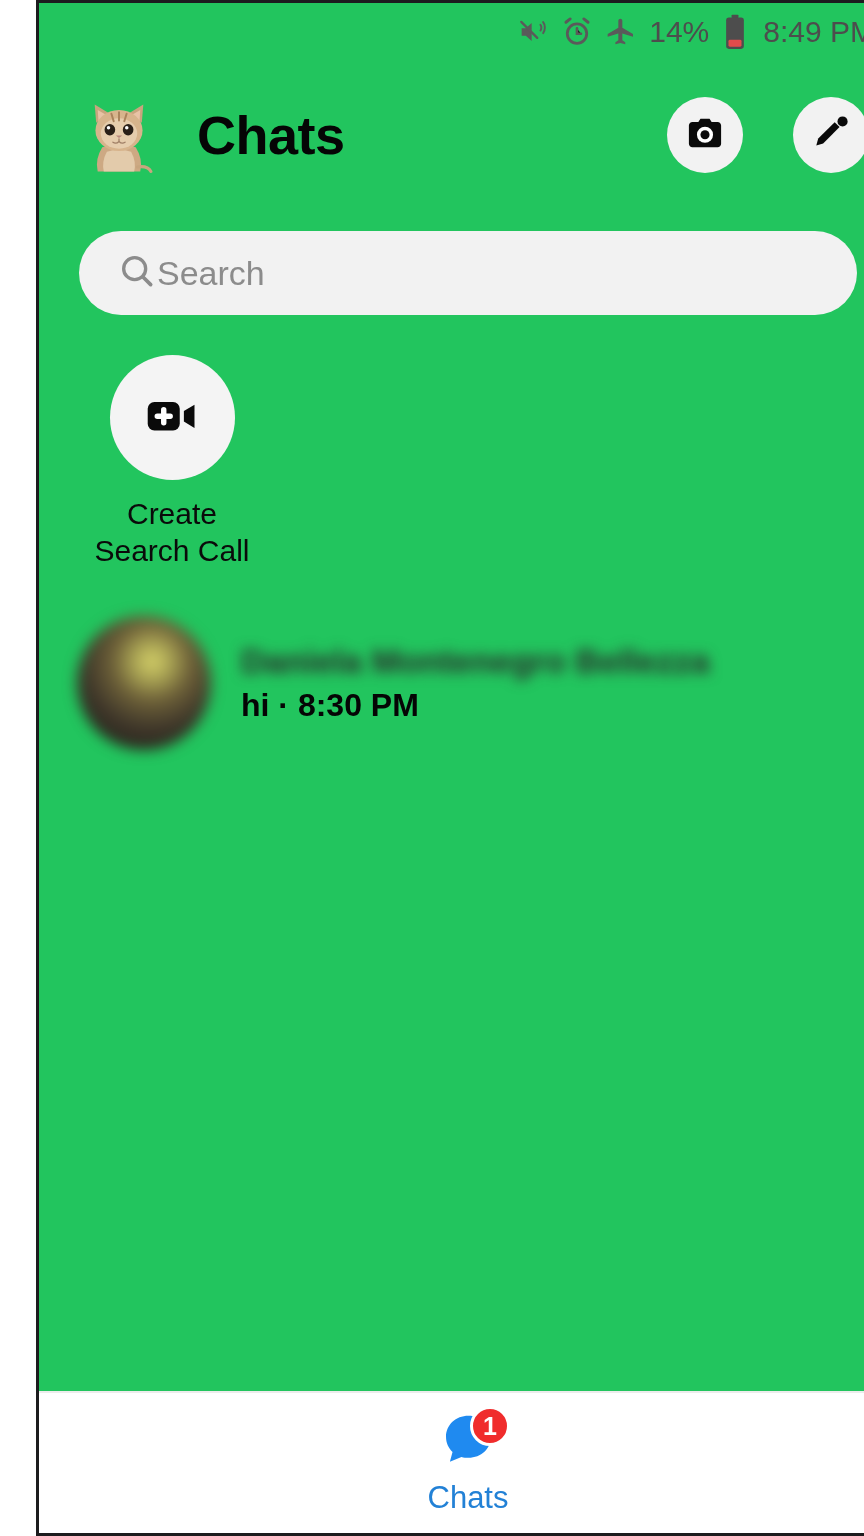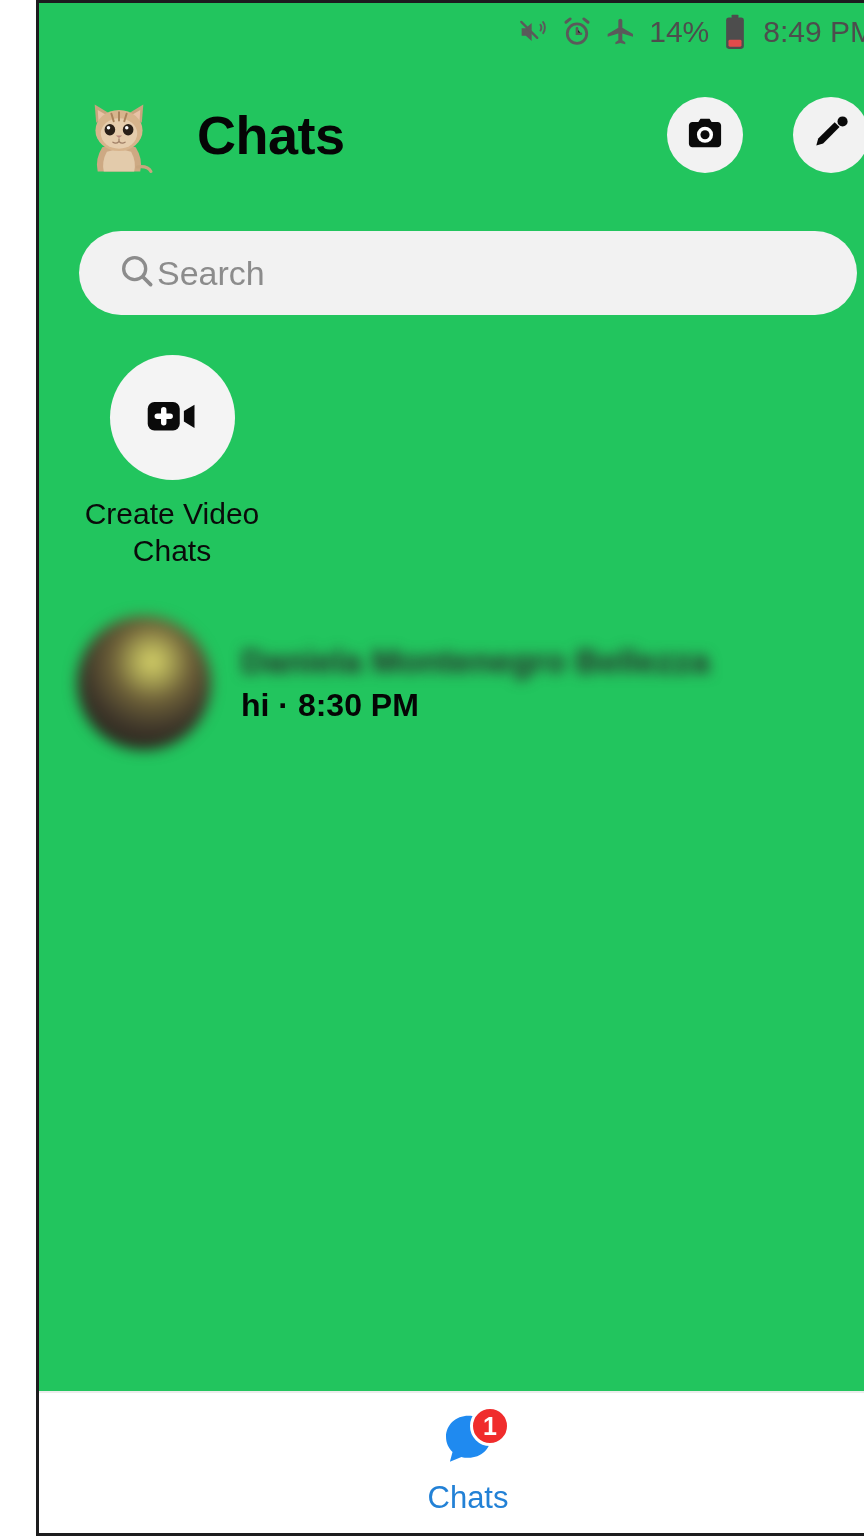--- a/index.html
+++ b/index.html
@@ -266,21 +266,21 @@
     <div class="shortcut">
       <div class="shortcut-circle">
         <span>
           <svg width="62" height="62" viewBox="0 0 24 24">
             <rect x="2.6" y="6.6" width="12.4" height="11" rx="2.6" fill="#0a0a0a"></rect>
             <path d="M8.8 9.6v5M6.3 12.1h5" stroke="#ffffff" stroke-width="2.1" stroke-linecap="round"></path>
             <path d="M16.6 10.1l4.1-2.5v9l-4.1-2.5z" fill="#0a0a0a"></path>
           </svg>
         </span>
       </div>
-      <div class="shortcut-label">Create Video Chats</div>
+      <div class="shortcut-label">Create Search Call</div>
     </div>
   </div>
 
   <div class="chat-list">
     <div class="chat-row">
       <div class="chat-avatar"></div>
       <div class="chat-texts">
         <div class="chat-name">Daniela Montenegro Bellezza</div>
         <div class="chat-snippet">hi · 8:30 PM</div>
       </div>

